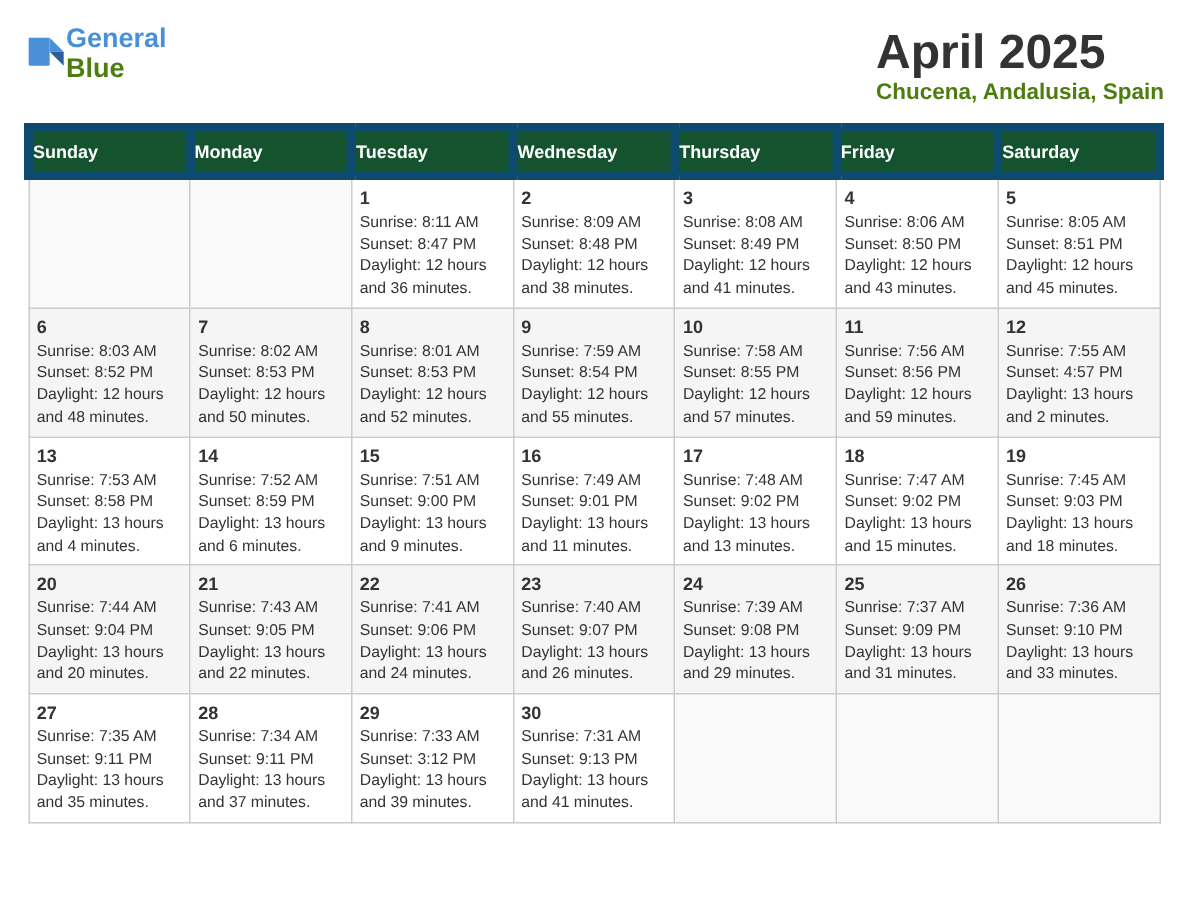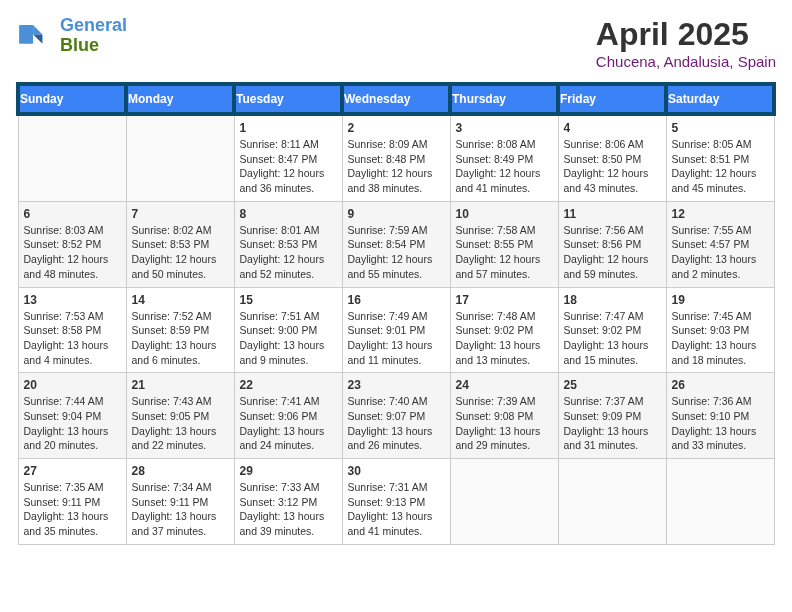--- a/index.html
+++ b/index.html
@@ -12,21 +12,21 @@
     }
     .header {
       display: flex;
       justify-content: space-between;
       align-items: flex-start;
       margin-bottom: 12px;
     }
     .logo {
       display: flex;
       align-items: center;
-      gap: 16px;
+      gap: 0;
     }
     .logo-text {
       font-size: 18px;
       font-weight: bold;
       color: #333;
       line-height: 1.1;
     }
     .logo-text span {
       color: #4a90d9;
     }
@@ -37,36 +37,36 @@
     .title-block {
       text-align: left;
     }
     .title-block h1 {
       font-size: 32px;
       font-weight: bold;
       color: #333;
     }
     .title-block h2 {
       font-size: 15px;
-      color: #701a75;
-      font-weight: normal;
+      color: #4d7c0f;
+      font-weight: bold;
     }
     table {
       width: 100%;
       border-collapse: collapse;
       font-size: 11px;
     }
     thead tr th {
-      background: #3b82f6;
+      background: #14532d;
       color: #fff;
       text-align: left;
       padding: 6px 0;
       font-size: 12px;
       font-weight: bold;
-      border: 4px solid #0c4a6e;
+      border: 6px solid #0c4a6e;
     }
     tbody tr td {
       border: 1px solid #ccc;
       vertical-align: top;
       padding: 5px 5px;
       width: 108px;
       min-height: 80px;
       background: #fff;
     }
     tbody tr:nth-child(even) td {

